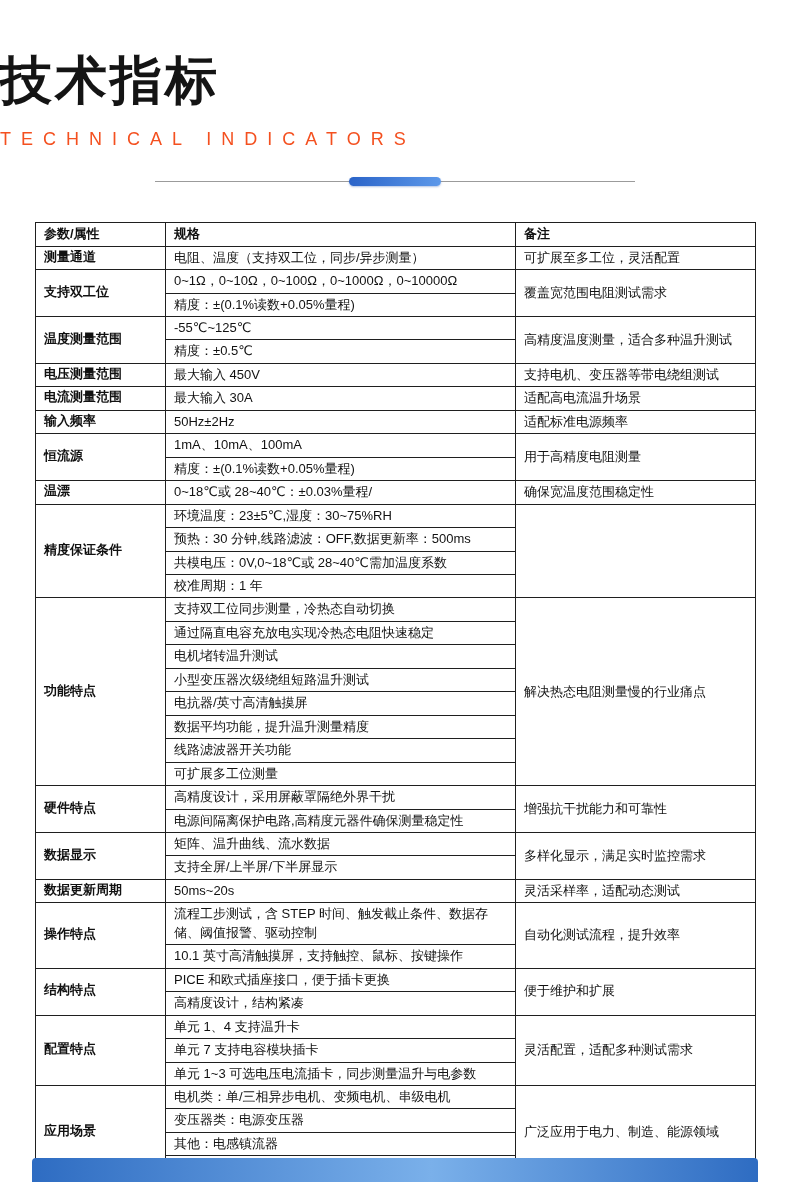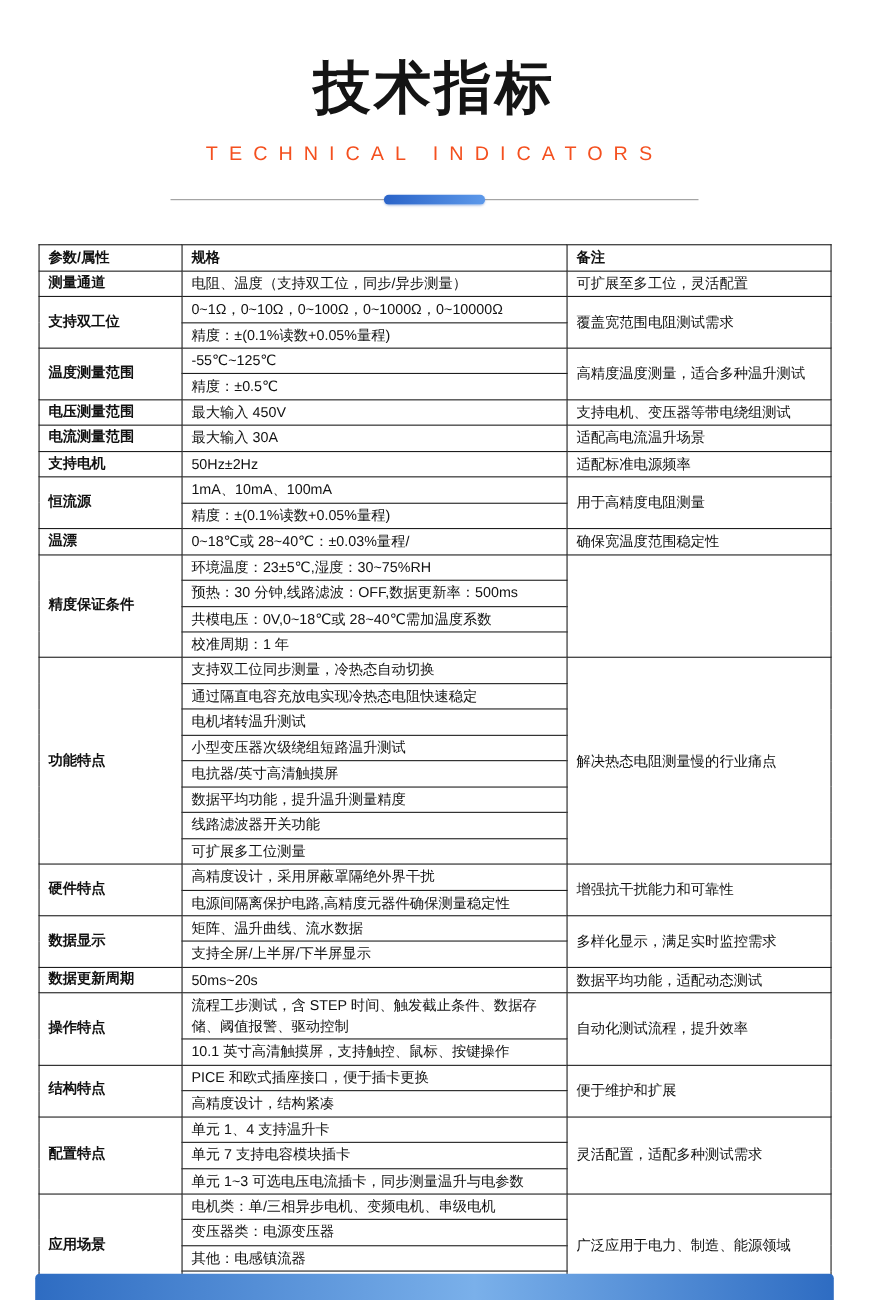--- a/index.html
+++ b/index.html
@@ -19,21 +19,21 @@
   }
   .page{
     width:790px;
     height:1182px;
     overflow:hidden;
     background:#fff;
     position:relative;
   }
   .header{
     padding-top:52px;
-    text-align:center;
+    text-align:left;
   }
   .title{
     font-size:52px;
     font-weight:700;
     color:#141414;
     letter-spacing:3px;
     line-height:1.1;
   }
   .subtitle{
     margin-top:20px;
@@ -155,21 +155,21 @@
             <td class="param" rowspan="1">电压测量范围</td>
             <td class="spec">最大输入 450V</td>
             <td class="remark" rowspan="1">支持电机、变压器等带电绕组测试</td>
           </tr>
           <tr>
             <td class="param" rowspan="1">电流测量范围</td>
             <td class="spec">最大输入 30A</td>
             <td class="remark" rowspan="1">适配高电流温升场景</td>
           </tr>
           <tr>
-            <td class="param" rowspan="1">支持电机</td>
+            <td class="param" rowspan="1">输入频率</td>
             <td class="spec">50Hz±2Hz</td>
             <td class="remark" rowspan="1">适配标准电源频率</td>
           </tr>
           <tr>
             <td class="param" rowspan="2">恒流源</td>
             <td class="spec">1mA、10mA、100mA</td>
             <td class="remark" rowspan="2">用于高精度电阻测量</td>
           </tr>
           <tr>
             <td class="spec">精度：±(0.1%读数+0.05%量程)</td>
@@ -231,21 +231,21 @@
             <td class="param" rowspan="2">数据显示</td>
             <td class="spec">矩阵、温升曲线、流水数据</td>
             <td class="remark" rowspan="2">多样化显示，满足实时监控需求</td>
           </tr>
           <tr>
             <td class="spec">支持全屏/上半屏/下半屏显示</td>
           </tr>
           <tr>
             <td class="param" rowspan="1">数据更新周期</td>
             <td class="spec">50ms~20s</td>
-            <td class="remark" rowspan="1">数据平均功能，适配动态测试</td>
+            <td class="remark" rowspan="1">灵活采样率，适配动态测试</td>
           </tr>
           <tr>
             <td class="param" rowspan="2">操作特点</td>
             <td class="spec">流程工步测试，含 STEP 时间、触发截止条件、数据存储、阈值报警、驱动控制</td>
             <td class="remark" rowspan="2">自动化测试流程，提升效率</td>
           </tr>
           <tr>
             <td class="spec">10.1 英寸高清触摸屏，支持触控、鼠标、按键操作</td>
           </tr>
           <tr>

